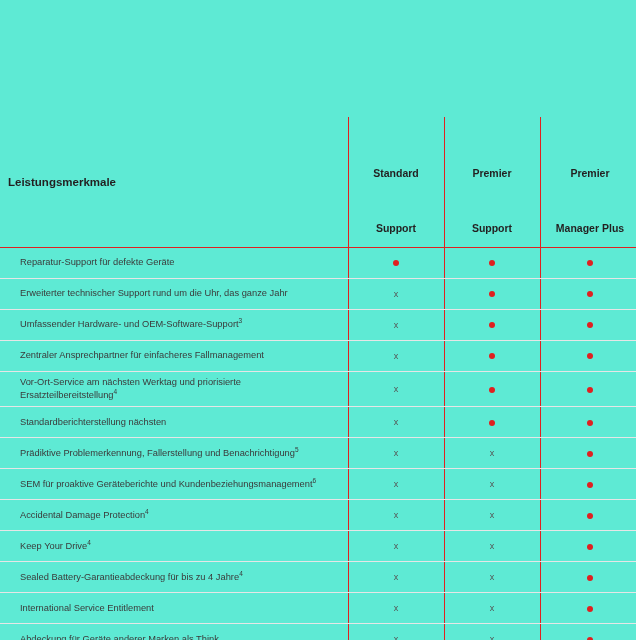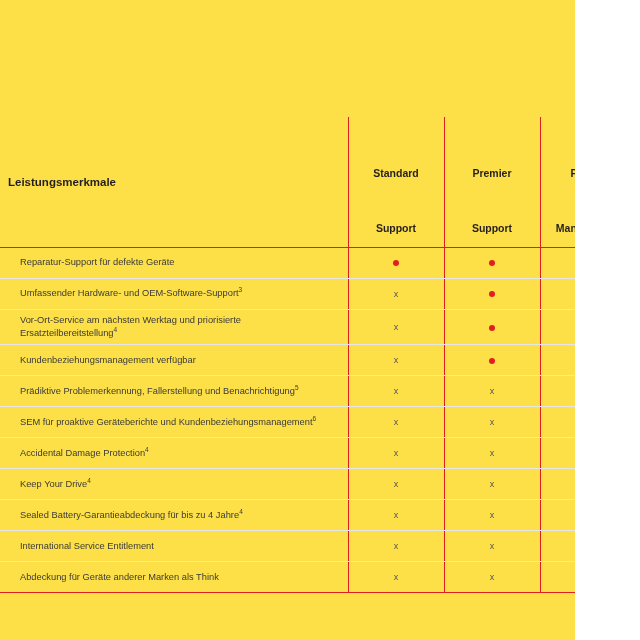--- a/index.html
+++ b/index.html
@@ -5,23 +5,23 @@
   html, body {
     margin: 0;
     padding: 0;
     width: 640px;
     height: 640px;
     background: #ffffff;
     font-family: "Liberation Sans", sans-serif;
   }
   #page {
     position: relative;
-    width: 575px;
+    width: 636px;
     height: 640px;
-    background: #fde047;
+    background: #5eead4;
     overflow: hidden;
   }
   .table-wrap {
     position: absolute;
     left: 0;
     top: 117px;
     width: 640px;
   }
   table.feature-table {
     width: 640px;
@@ -134,33 +134,45 @@
         </tr>
       </thead>
       <tbody id="table-body">
           <tr>
             <td class="feature-cell">Reparatur-Support für defekte Geräte</td>
             <td class="mark-cell"><span class="dot"></span></td>
             <td class="mark-cell"><span class="dot"></span></td>
             <td class="mark-cell last"><span class="dot"></span></td>
           </tr>
           <tr>
+            <td class="feature-cell">Erweiterter technischer Support rund um die Uhr, das ganze Jahr</td>
+            <td class="mark-cell">x</td>
+            <td class="mark-cell"><span class="dot"></span></td>
+            <td class="mark-cell last"><span class="dot"></span></td>
+          </tr>
+          <tr>
             <td class="feature-cell">Umfassender Hardware- und OEM-Software-Support<sup>3</sup></td>
             <td class="mark-cell">x</td>
             <td class="mark-cell"><span class="dot"></span></td>
             <td class="mark-cell last"><span class="dot"></span></td>
           </tr>
           <tr>
+            <td class="feature-cell">Zentraler Ansprechpartner für einfacheres Fallmanagement</td>
+            <td class="mark-cell">x</td>
+            <td class="mark-cell"><span class="dot"></span></td>
+            <td class="mark-cell last"><span class="dot"></span></td>
+          </tr>
+          <tr>
             <td class="feature-cell">Vor-Ort-Service am nächsten Werktag und priorisierte Ersatzteilbereitstellung<sup>4</sup></td>
             <td class="mark-cell">x</td>
             <td class="mark-cell"><span class="dot"></span></td>
             <td class="mark-cell last"><span class="dot"></span></td>
           </tr>
           <tr>
-            <td class="feature-cell">Kundenbeziehungsmanagement verfügbar</td>
+            <td class="feature-cell">Standardberichterstellung nächsten</td>
             <td class="mark-cell">x</td>
             <td class="mark-cell"><span class="dot"></span></td>
             <td class="mark-cell last"><span class="dot"></span></td>
           </tr>
           <tr>
             <td class="feature-cell">Prädiktive Problemerkennung, Fallerstellung und Benachrichtigung<sup>5</sup></td>
             <td class="mark-cell">x</td>
             <td class="mark-cell">x</td>
             <td class="mark-cell last"><span class="dot"></span></td>
           </tr>

